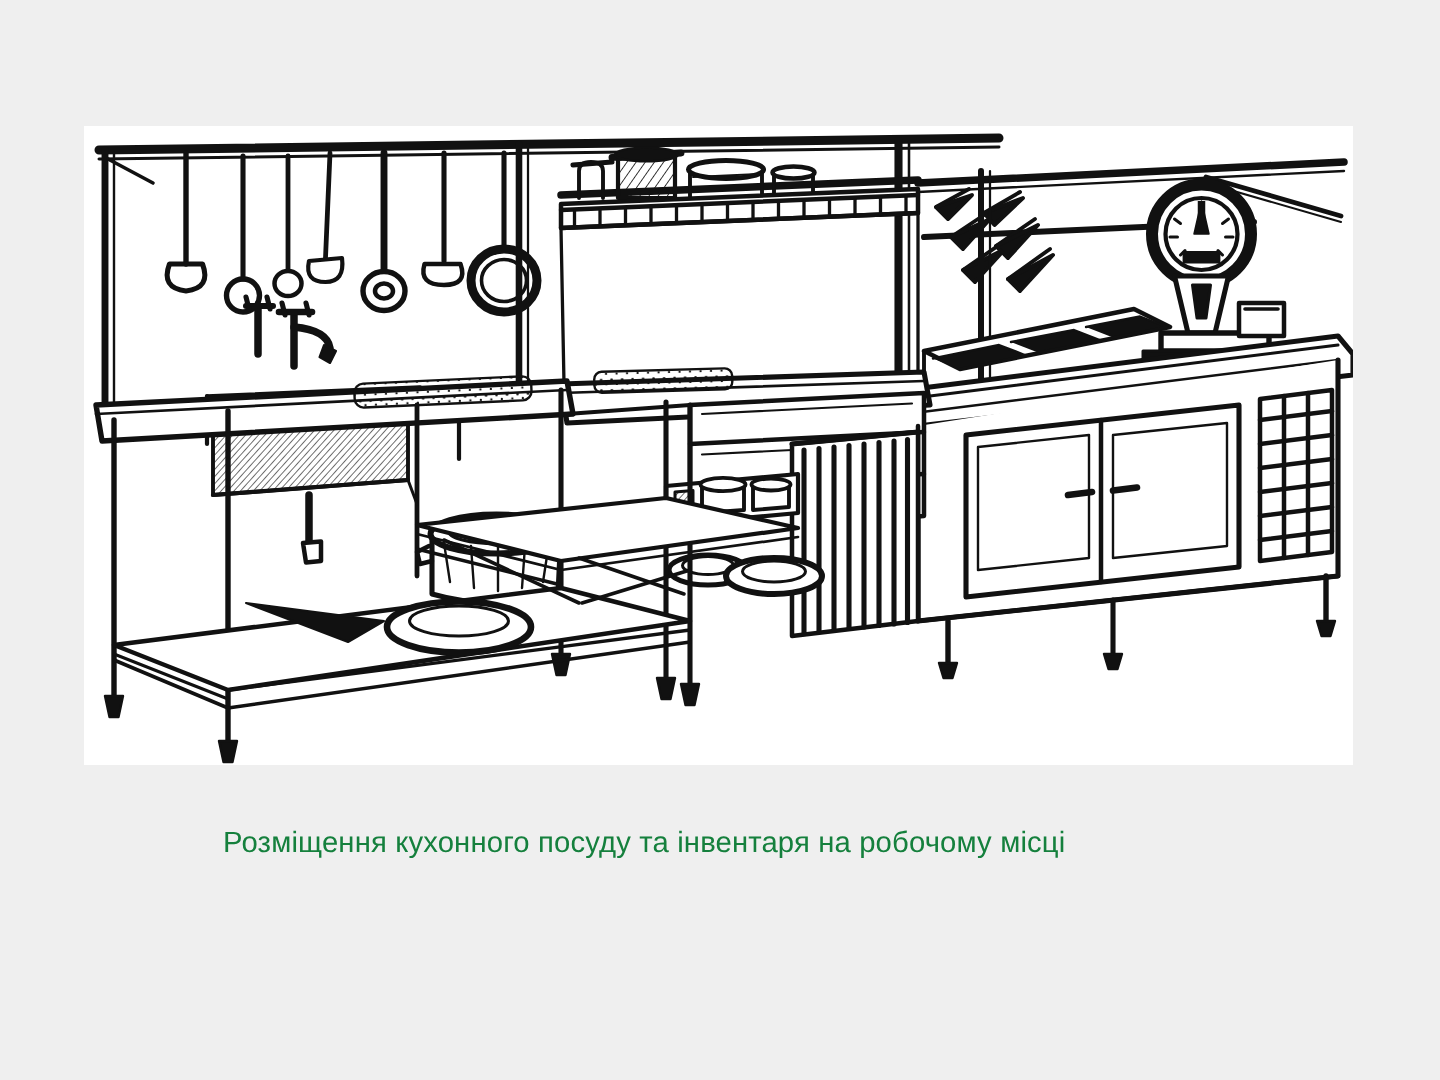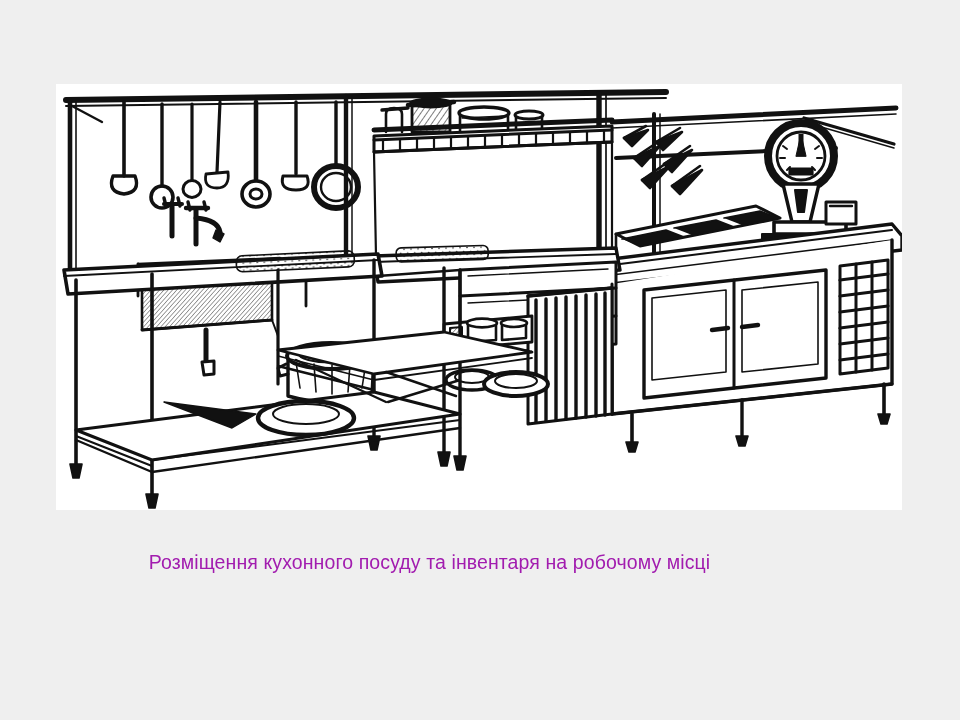--- a/index.html
+++ b/index.html
@@ -36,21 +36,21 @@
   }
   
   #caption {
     position: absolute;
     left: 0;
     top: 548px;
     width: 859px;
     text-align: center;
     font-size: 19.5px;
     line-height: 28px;
-    color: #a21caf;
+    color: #15803d;
     letter-spacing: 0.1px;
     white-space: nowrap;
   }
 </style>
 </head>
 <body>
 
 <div id="slide">
 
   <div id="illustration">

